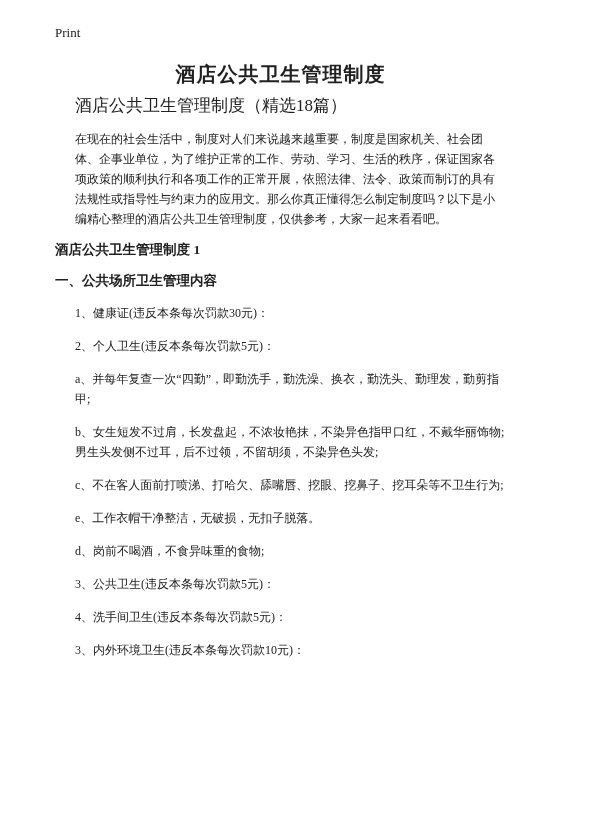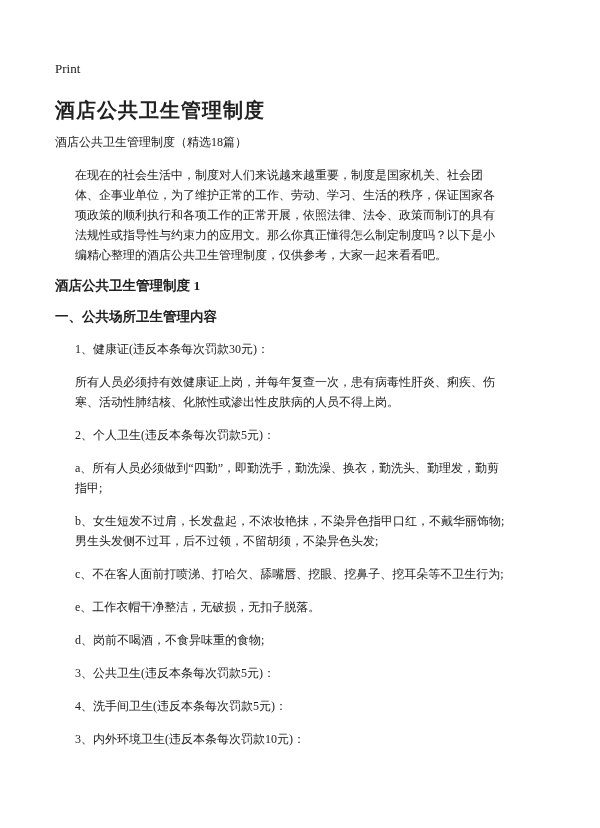--- a/index.html
+++ b/index.html
@@ -8,44 +8,45 @@
     width: 600px;
     height: 828px;
     overflow: hidden;
     font-family: "Liberation Serif", "DejaVu Serif", serif;
     color: #212121;
   }
   .page {
     width: 560px;
     height: 828px;
     background: #ffffff;
-    padding: 59px 54px 0 55px;
+    padding: 23px 54px 0 55px;
     border-radius: 17px;
   }
   .print-link {
     display: inline-block;
     font-size: 13px;
     line-height: 16px;
     color: #212121;
     text-decoration: none;
     margin-bottom: 20px;
     cursor: pointer;
   }
   .doc-title {
     font-size: 20px;
     line-height: 26px;
     font-weight: bold;
-    text-align: left;
+    text-align: center;
     margin-bottom: 10px;
     letter-spacing: 1px;
   }
   .subtitle {
-    font-size: 12px;
+    font-size: 17px;
     line-height: 18px;
     margin-bottom: 14px;
+    margin-left: 20px;
   }
   .para {
     font-size: 12px;
     line-height: 20px;
     margin-bottom: 13px;
     word-break: break-all;
     margin-left: 20px;
   }
   .intro { margin-bottom: 12px; }
   .h-section {
@@ -66,23 +67,22 @@
 
   <p class="subtitle">酒店公共卫生管理制度（精选18篇）</p>
 
   <p class="para intro">在现在的社会生活中，制度对人们来说越来越重要，制度是国家机关、社会团体、企事业单位，为了维护正常的工作、劳动、学习、生活的秩序，保证国家各项政策的顺利执行和各项工作的正常开展，依照法律、法令、政策而制订的具有法规性或指导性与约束力的应用文。那么你真正懂得怎么制定制度吗？以下是小编精心整理的酒店公共卫生管理制度，仅供参考，大家一起来看看吧。</p>
 
   <h2 class="h-section first">酒店公共卫生管理制度 1</h2>
 
   <h3 class="h-section">一、公共场所卫生管理内容</h3>
 
   <p class="para">1、健康证(违反本条每次罚款30元)：</p>
-  <p class="para">所有人员必须持有效健康证上岗，并每年复查一次，患有病毒性肝炎、痢疾、伤寒、活动性肺结核、化脓性或渗出性皮肤病的人员不得上岗。</p>
   <p class="para">2、个人卫生(违反本条每次罚款5元)：</p>
-  <p class="para">a、所有人员必须做到“四勤”，即勤洗手，勤洗澡、换衣，勤洗头、勤理发，勤剪指甲;</p>
+  <p class="para">a、并每年复查一次“四勤”，即勤洗手，勤洗澡、换衣，勤洗头、勤理发，勤剪指甲;</p>
   <p class="para">b、女生短发不过肩，长发盘起，不浓妆艳抹，不染异色指甲口红，不戴华丽饰物;男生头发侧不过耳，后不过领，不留胡须，不染异色头发;</p>
   <p class="para">c、不在客人面前打喷涕、打哈欠、舔嘴唇、挖眼、挖鼻子、挖耳朵等不卫生行为;</p>
   <p class="para">e、工作衣帽干净整洁，无破损，无扣子脱落。</p>
   <p class="para">d、岗前不喝酒，不食异味重的食物;</p>
   <p class="para">3、公共卫生(违反本条每次罚款5元)：</p>
   <p class="para">4、洗手间卫生(违反本条每次罚款5元)：</p>
   <p class="para">3、内外环境卫生(违反本条每次罚款10元)：</p>
 </div>
 
 </body></html>

